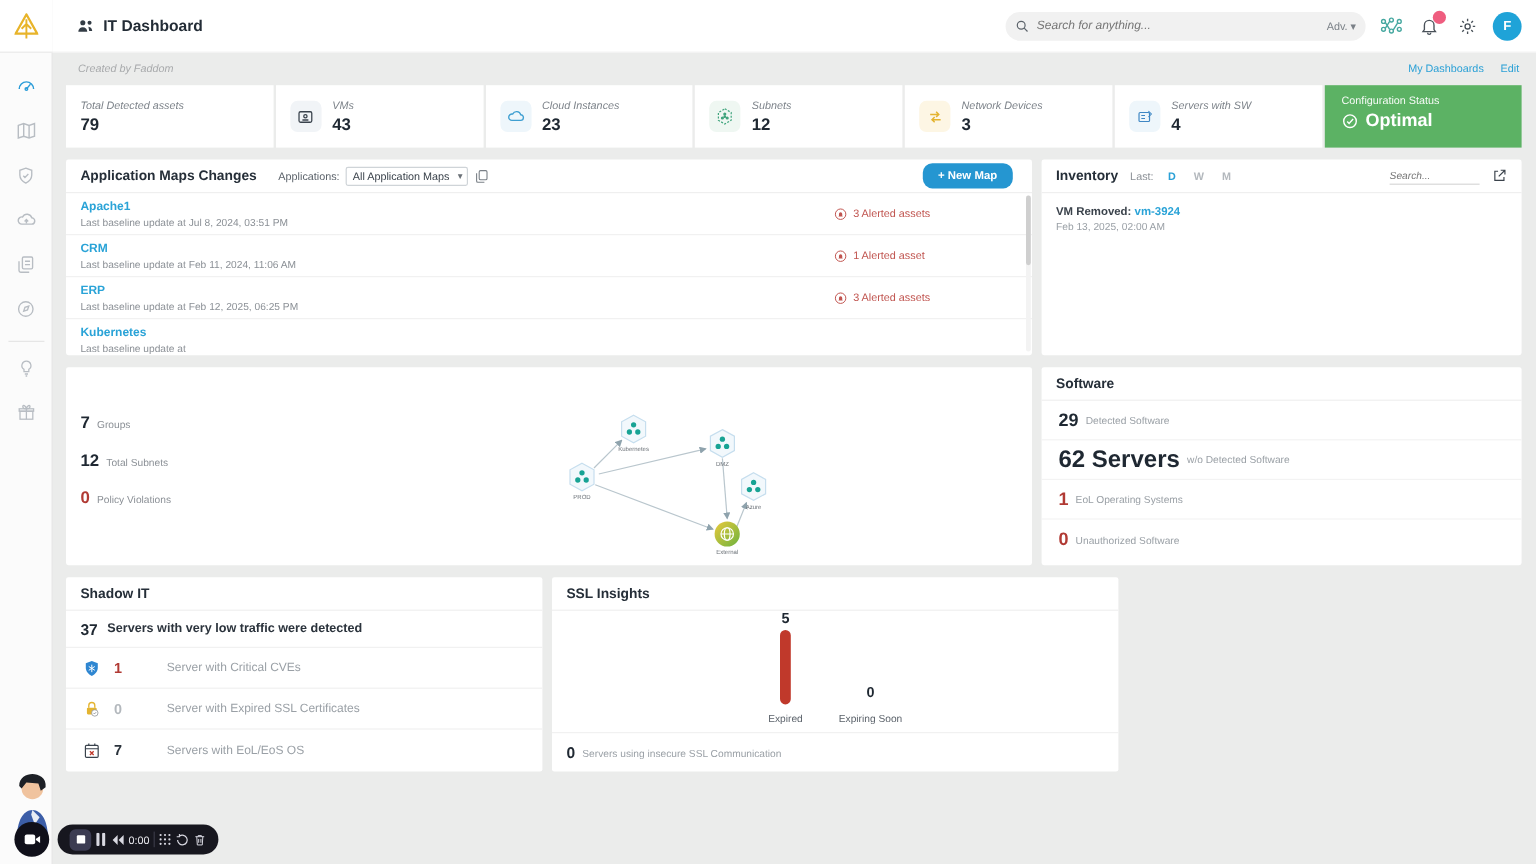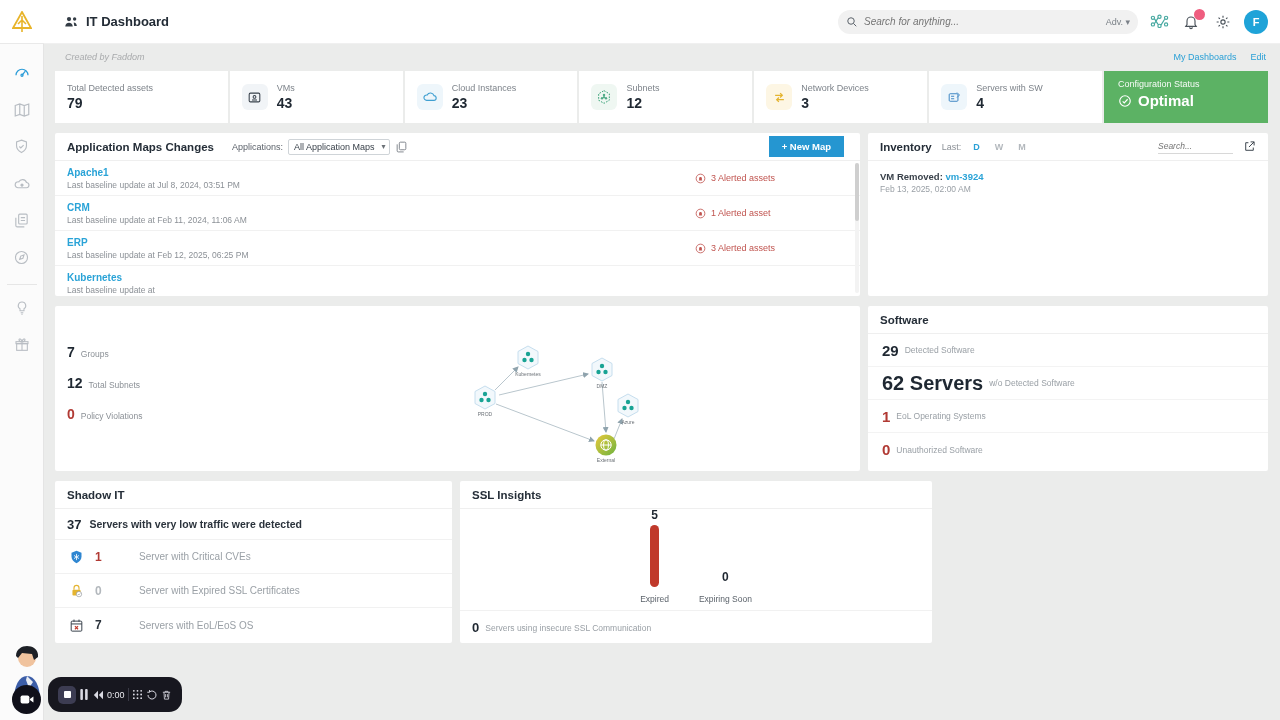--- a/index.html
+++ b/index.html
@@ -31,40 +31,40 @@
   .strip { height:25px; display:flex; align-items:center; justify-content:space-between; padding:0 14px 0 21px; }
   .created-by { font-size:9px; font-style:italic; color:#a8aaac; }
   .strip-links { display:flex; gap:14px; font-size:9px; color:#2aa0d6; }
   .strip-links span { cursor:pointer; }
 
   
   .stats-row { display:flex; gap:2px; margin:2px 12px 10px 11px; }
   .stat-card { flex:1; background:#fff; height:52px; display:flex; align-items:center; gap:9px; padding:0 12px; cursor:pointer; }
   .stat-icon { width:26px; height:26px; border-radius:6px; display:flex; align-items:center; justify-content:center; flex-shrink:0; }
   .stat-col { display:flex; flex-direction:column; gap:2px; }
-  .stat-label { font-size:9px; color:#7d838a; }
+  .stat-label { font-size:9px; color:#7d838a;font-style:italic; }
   .stat-value { font-size:14px; font-weight:bold; color:#1f2832; }
   .config-card { width:164px; flex:none; background:#5cb264; color:#fff; height:52px; padding:8px 14px; cursor:pointer; }
   .config-label { font-size:9px; opacity:.95; }
   .config-value { font-size:15px; font-weight:bold; display:flex; align-items:center; gap:6px; margin-top:3px; }
 
   
   .content { padding:0 10px 0 11px; }
   .grid-row { display:flex; gap:8px; margin-bottom:10px; }
   .panel { background:#fff; border-radius:2px; position:relative; }
   .panel-head { height:28px; display:flex; align-items:center; padding:0 12px; border-bottom:1px solid #efefef; }
   .panel-title { font-size:11.5px; font-weight:bold; color:#252e38; }
 
   
   .p-appmaps { width:805px; height:163px; overflow:hidden; }
   .p-appmaps .panel-head { gap:18px; }
   .apps-filter { display:flex; align-items:center; gap:5px; font-size:9px; color:#5c636b; }
   .apps-select { font-size:9px; border:1px solid #cfd4d8; border-radius:2px; padding:2px 14px 2px 5px; position:relative; color:#3a424b; cursor:pointer; white-space:nowrap; }
   .apps-select:after { content:"▾"; position:absolute; right:3px; top:2px; font-size:8px; color:#6b7177; }
-  .new-map-btn { margin-left:auto; margin-right:4px; background:#2596d1; color:#fff; font-size:9.5px; font-weight:bold; border:none; border-radius:0; padding:5px 13px; cursor:pointer; }
+  .new-map-btn { margin-left:auto; margin-right:4px; background:#2596d1; color:#fff; font-size:9.5px; font-weight:bold; border:none; border-radius:8px; padding:5px 13px; cursor:pointer; }
   .am-list { height:134px; overflow:hidden; }
   .am-row { height:35px; border-bottom:1px solid #f1f1f1; display:flex; align-items:center; padding:0 55px 0 12px; cursor:pointer; }
   .am-info { display:flex; flex-direction:column; gap:2px; }
   .am-name { font-size:10px; font-weight:bold; color:#2aa3d7; cursor:pointer; }
   .am-sub { font-size:8.5px; color:#8b9096; }
   .am-alert { margin-left:auto; display:flex; align-items:center; gap:5px; font-size:9px; color:#c0544f; cursor:pointer; width:110px; }
   .am-scroll-track { position:absolute; right:1px; top:30px; width:4px; height:130px; background:#f3f3f3; border-radius:2px; }
   .am-scroll-thumb { width:4px; height:58px; background:#cfcfcf; border-radius:2px; cursor:pointer; }
 
   
@@ -118,21 +118,21 @@
   .ssl-val { font-size:12px; font-weight:bold; color:#1f2832; }
   .ssl-bar { width:9px; border-radius:5px; }
   .ssl-cat { font-size:8.5px; color:#5c636b; margin-top:4px; }
   .ssl-footer { display:flex; align-items:center; gap:6px; padding:9px 12px; }
   .ssl-f-num { font-size:13px; font-weight:bold; color:#1f2832; }
   .ssl-f-lbl { font-size:8.5px; color:#9aa0a6; }
 
   
   .rec-avatar { position:absolute; left:6px; bottom:14px; z-index:9; }
   .rec-cam { position:absolute; left:12px; bottom:6px; width:29px; height:29px; background:#10101a; border-radius:50%; display:flex; align-items:center; justify-content:center; z-index:10; cursor:pointer; }
-  .rec-bar { position:absolute; left:48px; bottom:8px; height:35px; background:#17171f; border-radius:13px; display:flex; align-items:center; gap:3px; padding:2px 10px; z-index:10; }
+  .rec-bar { position:absolute; left:48px; bottom:8px; height:25px; background:#17171f; border-radius:13px; display:flex; align-items:center; gap:3px; padding:2px 10px; z-index:10; }
   .rec-stop { width:18px; height:18px; background:#3c3c52; border-radius:5px; display:flex; align-items:center; justify-content:center; cursor:pointer; }
   .rec-stop i { width:7px; height:7px; background:#fff; border-radius:1px; display:block; }
   .rec-ic { display:flex; align-items:center; cursor:pointer; }
   .rec-time { color:#e8e8ee; font-size:9px; }
   .rec-div { width:1px; height:13px; background:#3a3a46; }
 </style>
 </head>
 <body>
 
 <div class="sidebar">

